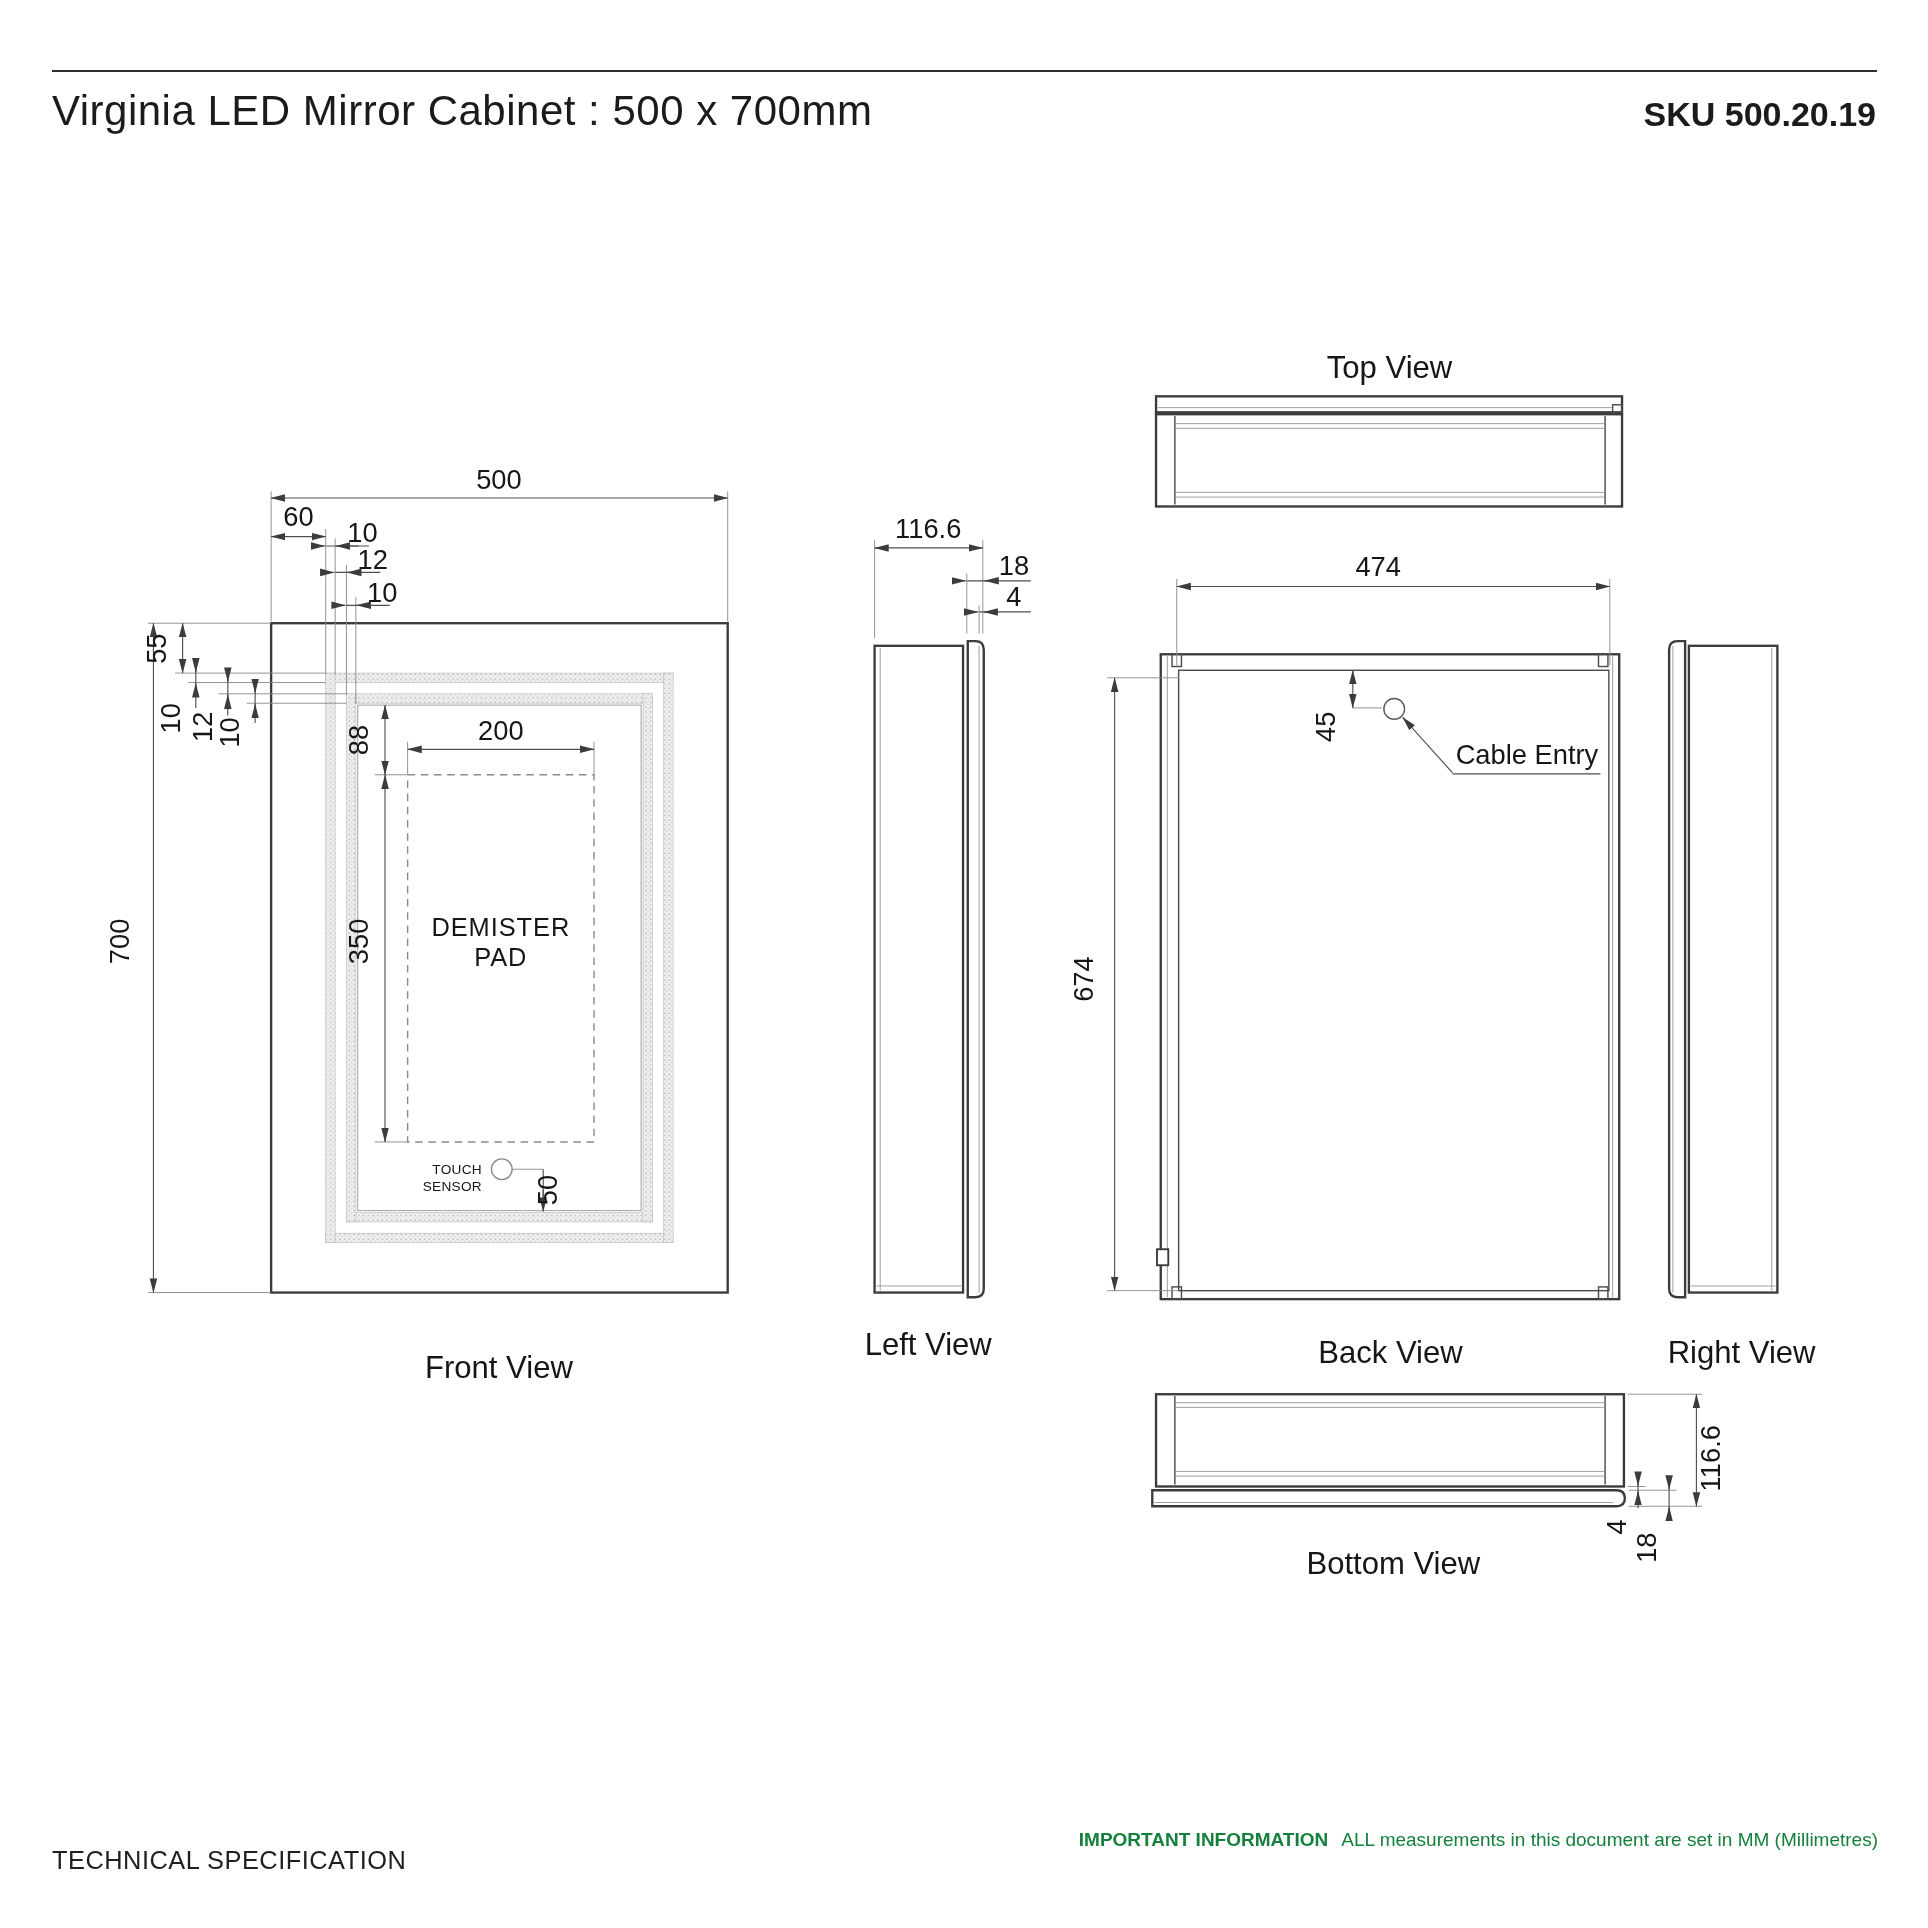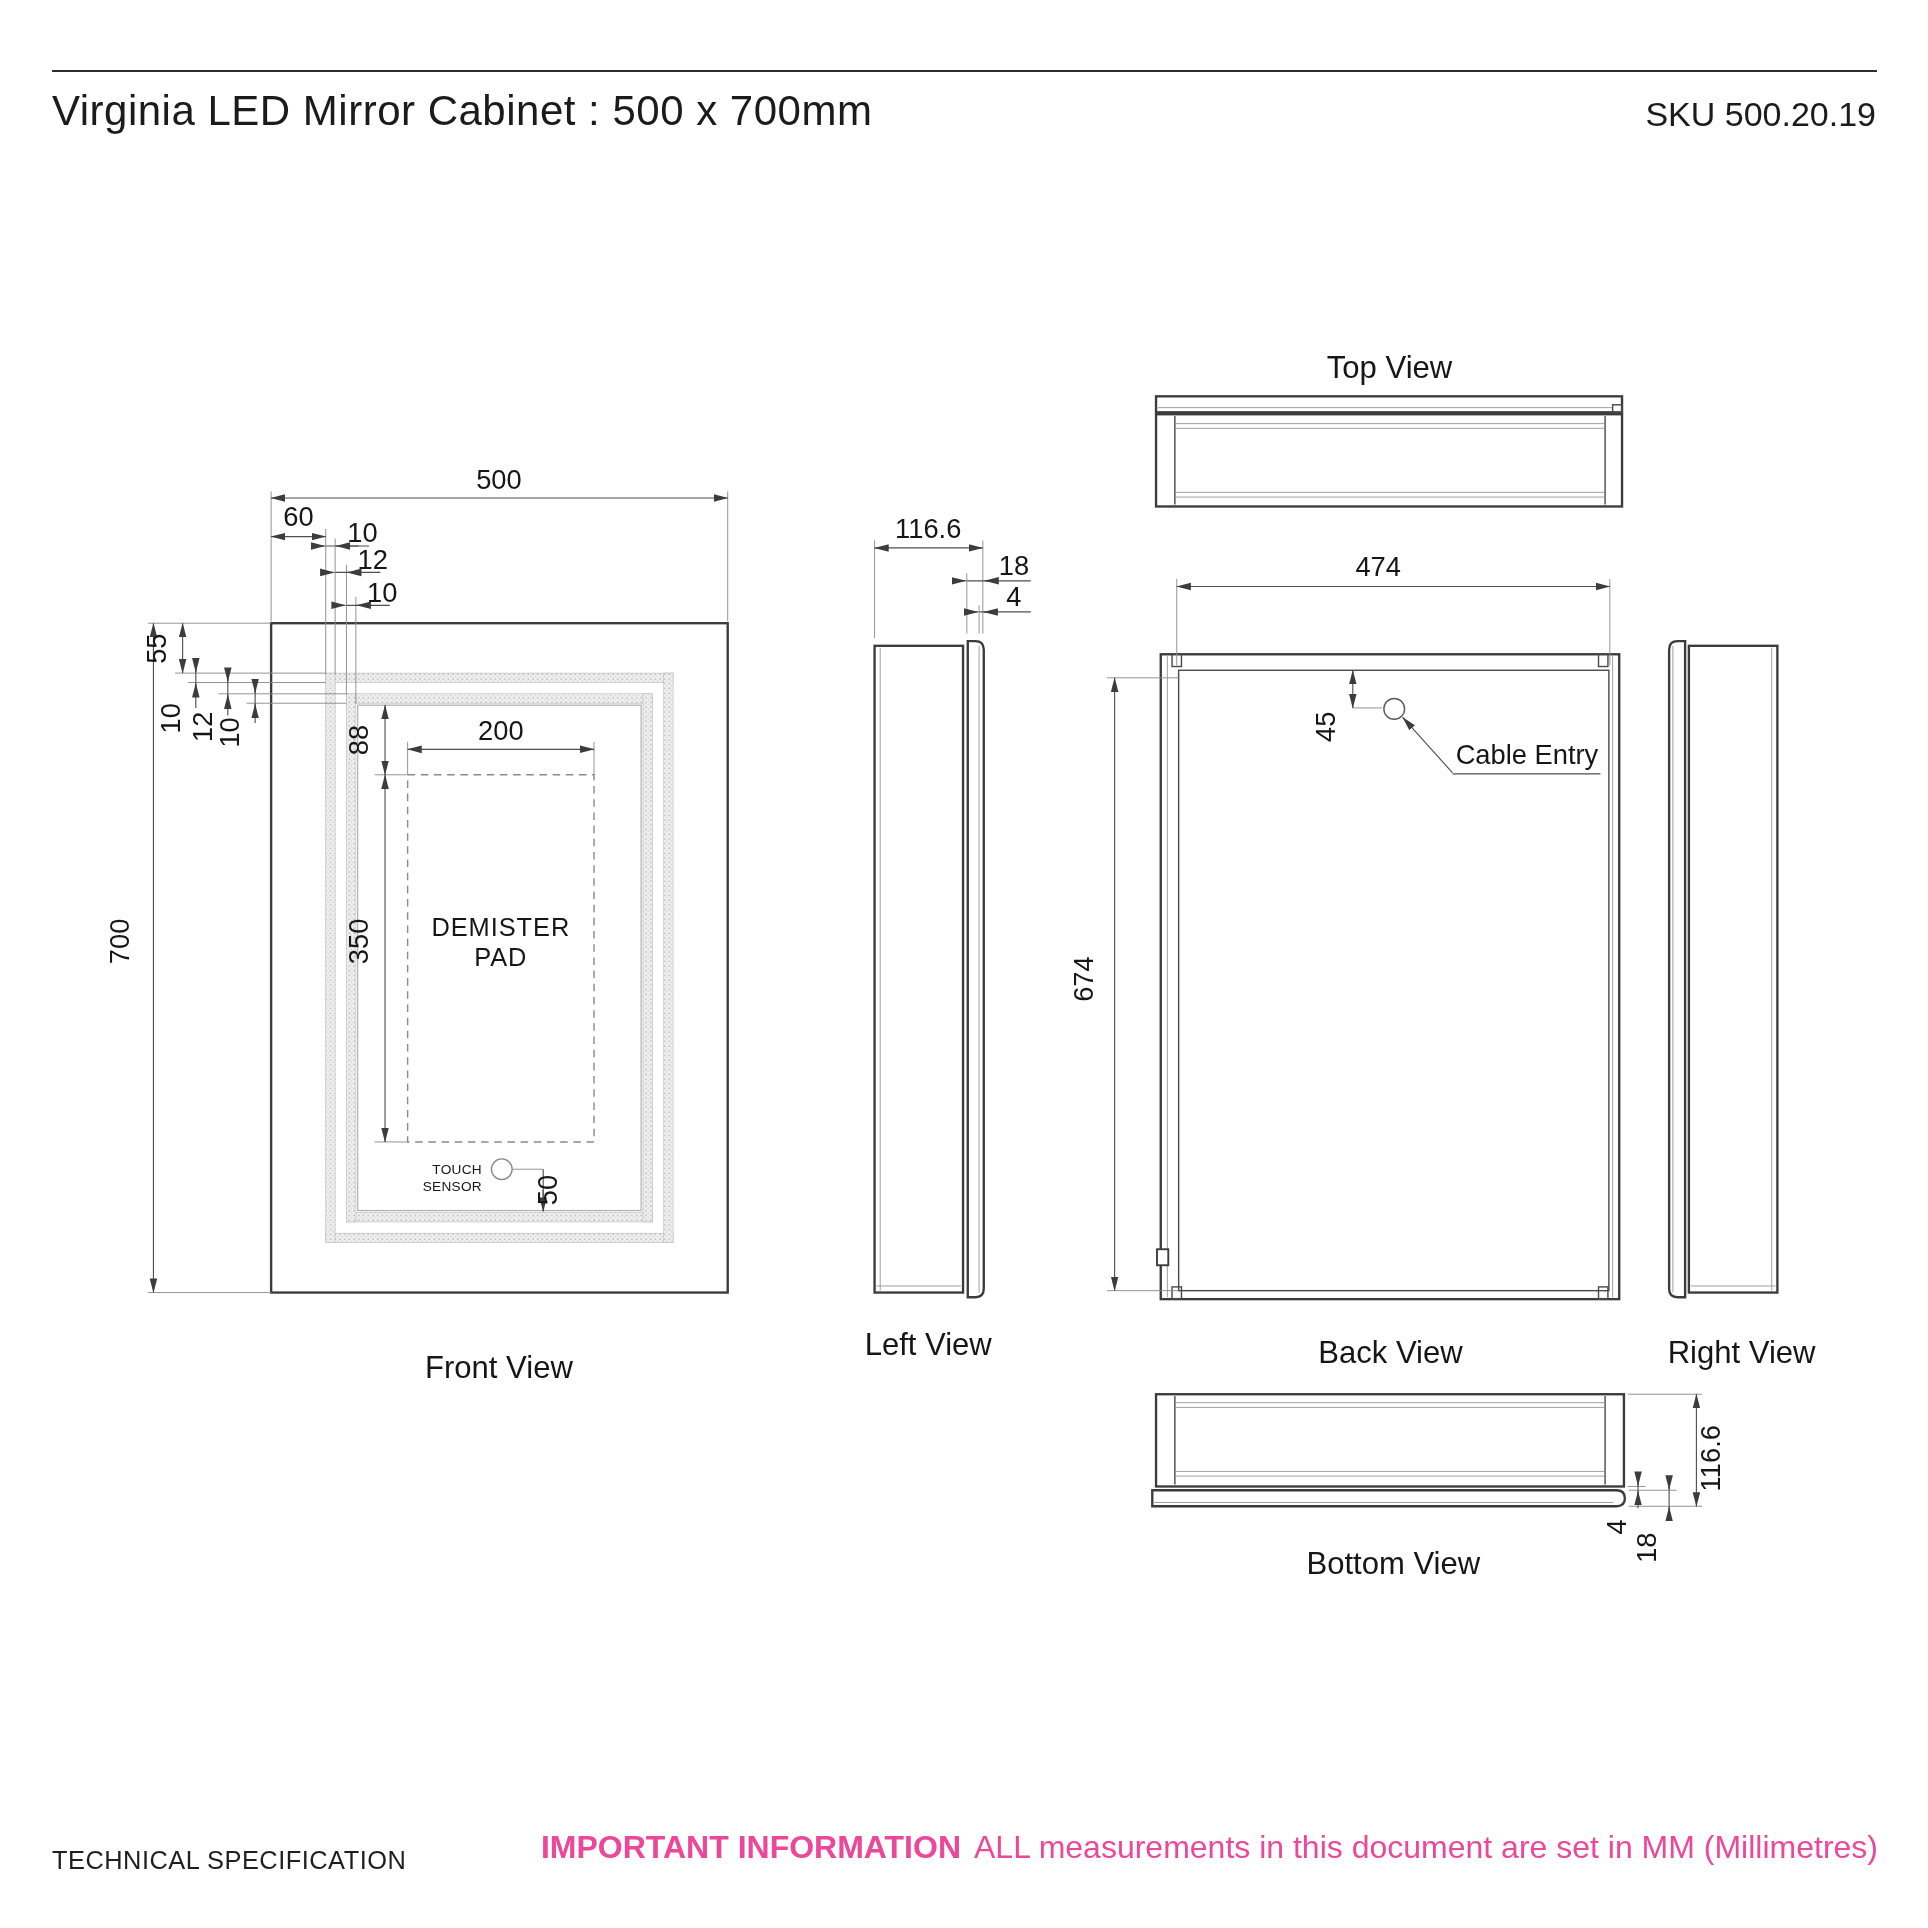--- a/index.html
+++ b/index.html
@@ -1,23 +1,23 @@
 <!DOCTYPE html>
 <html style="font-size:15px"><head>
 <meta charset="utf-8">
 <style>
   html,body{margin:0;padding:0;background:#ffffff;}
   #sheet{position:relative;width:1928px;height:1928px;background:#ffffff;overflow:hidden;
          font-family:"Liberation Sans",sans-serif;color:#1c1c1c;}
   .abs{position:absolute;}
   #header-rule{left:52px;top:70px;width:1825px;height:1.9px;background:#2e2e2e;}
   #doc-title{left:52px;top:87px;font-size:42px;font-weight:400;letter-spacing:0.5px;color:#1b1b1b;white-space:nowrap;}
-  #doc-sku{right:52px;top:95px;font-size:34px;font-weight:400;color:#1b1b1b;white-space:nowrap;}
+  #doc-sku{right:52px;top:95px;font-size:34px;font-weight:700;color:#1b1b1b;white-space:nowrap;}
   #footer-left{left:52px;top:1829px;font-size:25.4px;letter-spacing:0.5px;color:#1f1f1f;white-space:nowrap;margin-top:17px;}
-  #footer-right{right:50px;top:1829px;font-size:32px;color:#ec4899;white-space:nowrap;}
+  #footer-right{right:50px;top:1829px;font-size:19px;color:#15803d;white-space:nowrap;}
   #footer-right .b{font-weight:700;margin-right:13px;}
   svg{position:absolute;left:0;top:0;}
   svg text{font-family:"Liberation Sans",sans-serif;fill:#161616;}
   .dim{font-size:29px;}
   .vlabel{font-size:33px;}
   .small{font-size:14.5px;letter-spacing:0.3px;}
   .demi{font-size:27px;letter-spacing:1px;}
   .heavy{fill:#ffffff;stroke:#3b3b3b;stroke-width:2.5;}
   .med{fill:none;stroke:#4a4a4a;stroke-width:1.5;}
   .thin{fill:none;stroke:#9a9a9a;stroke-width:1;}

